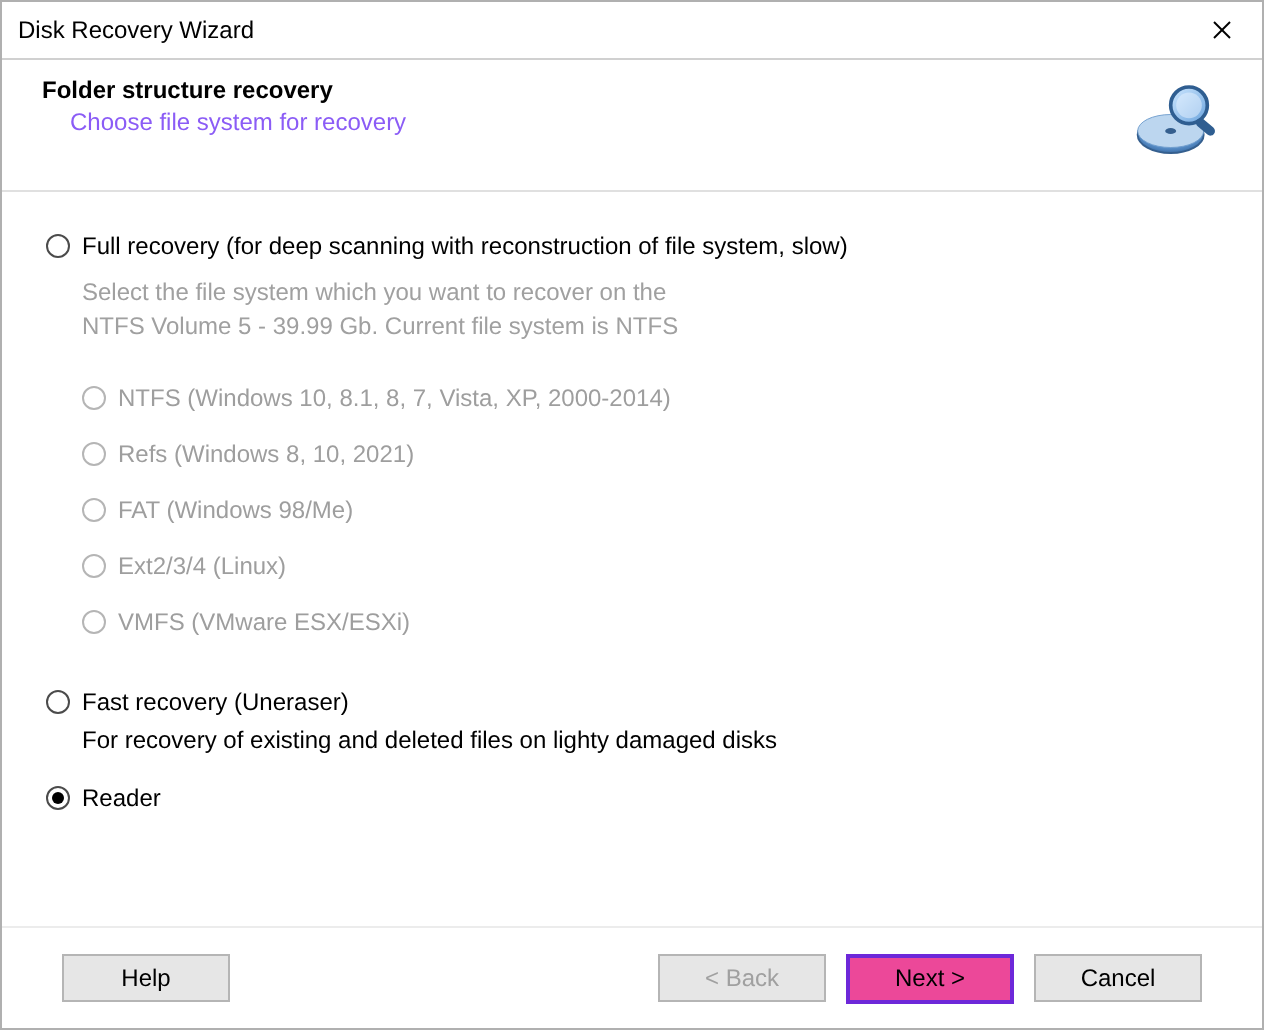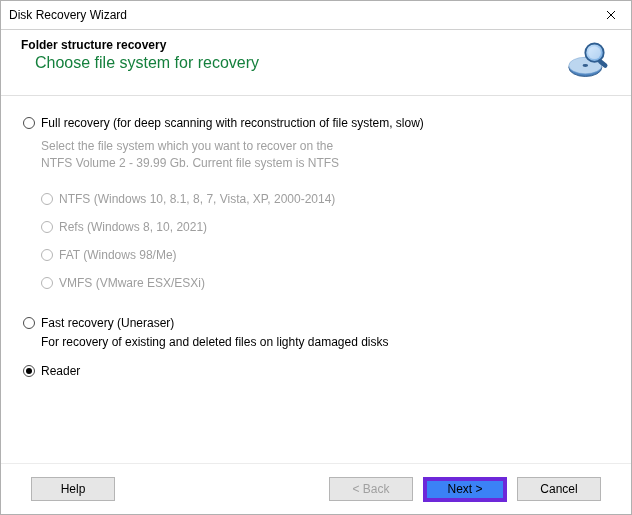--- a/index.html
+++ b/index.html
@@ -50,22 +50,22 @@
     align-items: flex-start;
     border-bottom: 1px solid #e0e0e0;
   }
   .header-text .h1 {
     font-weight: bold;
     font-size: 12px;
   }
   .header-text .h2 {
     padding-left: 14px;
     padding-top: 2px;
-    font-size: 16px;
-    color: #15803d;
+    font-size: 12px;
+    color: #8b5cf6;
   }
   .header-icon svg {
     width: 44px;
     height: 44px;
   }
   .body {
     flex: 1;
     padding: 20px 22px 10px 22px;
     color: #000;
   }
@@ -149,22 +149,22 @@
     align-items: center;
     justify-content: center;
     font-size: 12px;
     color: #000;
     padding: 0 12px;
   }
   .btn.disabled {
     color: #a0a0a0;
   }
   .btn.primary {
-    border: 4px solid #6d28d9;
-    background: #3b82f6;
+    border: 2px solid #6d28d9;
+    background: #ec4899;
     height: 25px;
   }
 </style>
 </head>
 <body>
 
 <div class="window">
 
   <div class="titlebar">
     <span class="title">Disk Recovery Wizard</span>
@@ -206,34 +206,38 @@
 
   <div class="body">
 
     <div class="opt-group">
       <div class="radio-row">
         <span class="radio"></span>
         <span class="label">Full recovery (for deep scanning with reconstruction of file system, slow)</span>
       </div>
       <div class="desc gray">
         <span>Select the file system which you want to recover on the</span><br>
-        <span>NTFS Volume 2 - 39.99 Gb. Current file system is NTFS</span>
+        <span>NTFS Volume 5 - 39.99 Gb. Current file system is NTFS</span>
       </div>
       <div class="sub-options">
         <div class="radio-row">
           <span class="radio disabled"></span>
           <span class="label disabled">NTFS (Windows 10, 8.1, 8, 7, Vista, XP, 2000-2014)</span>
         </div>
         <div class="radio-row">
           <span class="radio disabled"></span>
           <span class="label disabled">Refs (Windows 8, 10, 2021)</span>
         </div>
         <div class="radio-row">
           <span class="radio disabled"></span>
           <span class="label disabled">FAT (Windows 98/Me)</span>
+        </div>
+        <div class="radio-row">
+          <span class="radio disabled"></span>
+          <span class="label disabled">Ext2/3/4 (Linux)</span>
         </div>
         <div class="radio-row">
           <span class="radio disabled"></span>
           <span class="label disabled">VMFS (VMware ESX/ESXi)</span>
         </div>
       </div>
     </div>
 
     <div class="spacer-after-full"></div>
 

